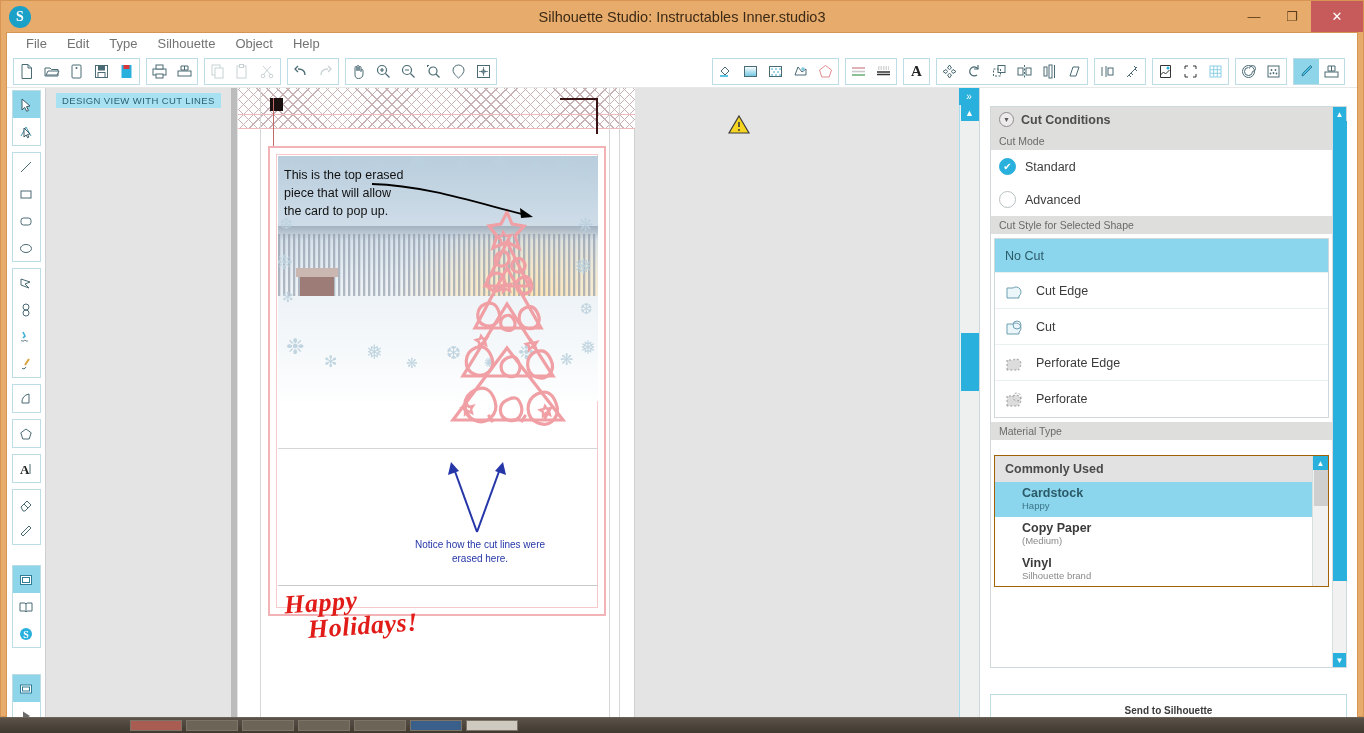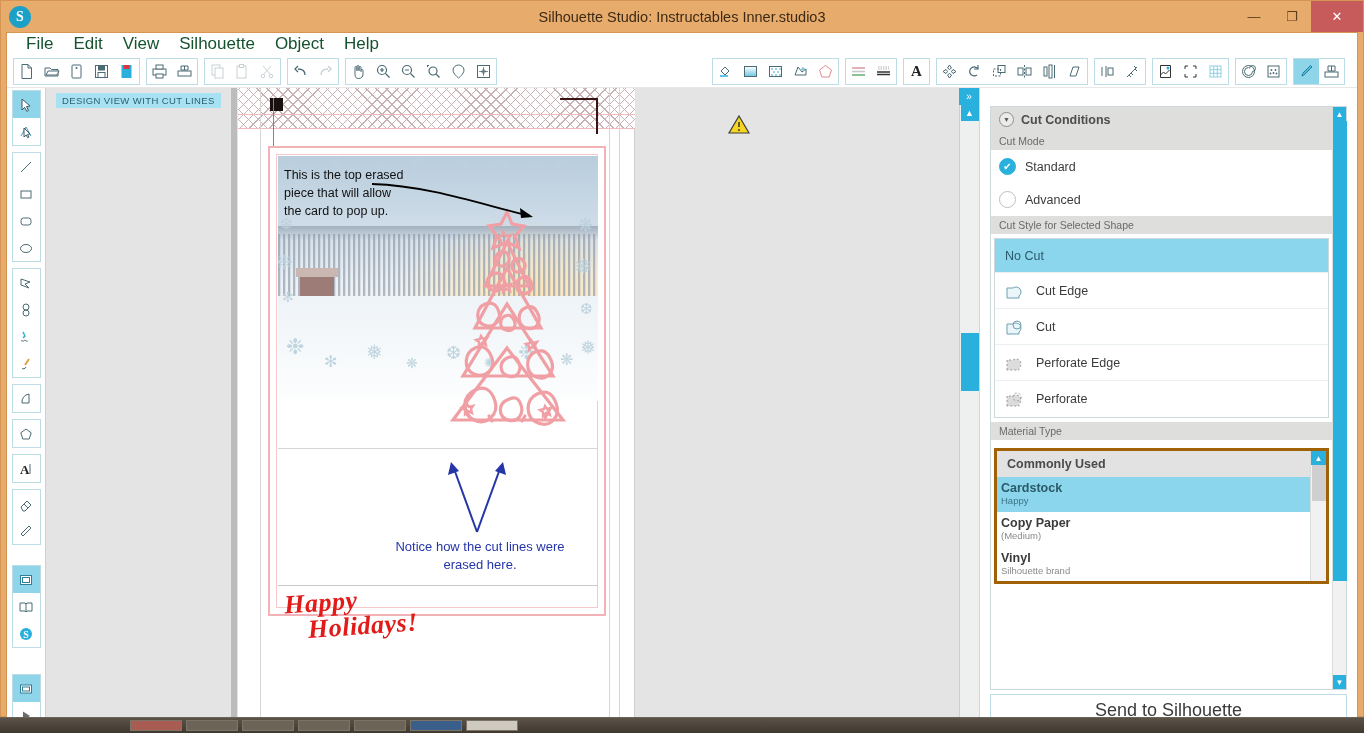--- a/index.html
+++ b/index.html
@@ -65,21 +65,21 @@
     display:flex; flex-direction:column; position:relative;
   }
 
   
   .menubar {
     height:22px; flex:0 0 22px; display:flex; align-items:center;
     padding-left:10px; gap:2px; background:#fff;
     border-bottom:1px solid #ffffff;
   }
   .menu-item {
-    padding:18px 9px; font-size:17px; color:#14532d;
+    padding:18px 9px; font-size:13px; color:#737373;
   }
 
   
   .toolbar {
     height:33px; flex:0 0 33px; display:flex; align-items:center;
     background:#fff; padding:0 6px; gap:0px;
     border-bottom:1px solid #e8e8e8;
   }
   .tgroup {
     display:flex; align-items:center; height:27px;
@@ -200,21 +200,21 @@
   .note-black {
     position:absolute; left:14px; top:18px; width:170px;
     font-size:12.5px; color:#111; line-height:1.45;
     font-family:"Liberation Sans", sans-serif;
   }
   .arrow-black { position:absolute; left:100px; top:28px; width:180px; height:50px; }
 
   .arrows-blue { position:absolute; left:165px; top:312px; width:90px; height:75px; }
   .note-blue {
     position:absolute; left:110px; top:390px; width:200px; text-align:center;
-    font-size:13px; color:#2536a8; line-height:1.4;
+    font-size:10px; color:#2536a8; line-height:1.4;
   }
   .fold-line { position:absolute; left:8px; top:300px; width:320px; height:1px; background:#d5d5d5; }
   .fold-line2{ position:absolute; left:8px; top:437px; width:320px; height:1px; background:#c9c9c9; }
 
   .happy {
     position:absolute; left:15px; top:440px;
     font-family:"Liberation Serif", serif;
     font-style:italic; font-weight:bold;
     color:#e01b18; font-size:26px; line-height:1.0;
     letter-spacing:.5px;
@@ -287,41 +287,41 @@
 
   .style-list { border:1px solid #cfd8da; margin:4px 3px; background:#fff; }
   .style-item {
     height:36px; display:flex;align-items:center;gap:9px; padding:0 10px;
     border-bottom:1px solid #eaeff0; font-size:12.5px; color:#3b3b3b;
   }
   .style-item:last-child{border-bottom:none;}
   .style-item.sel { background:#8bd6ec; color:#2b5a69; font-weight:normal; }
   .style-item.sel.first { height:34px; }
 
-  .mat-list { border:3px solid #a16207; margin:8px 3px 3px 3px; display:flex; background:#fff; }
+  .mat-list { border:1px solid #a16207; margin:15px 3px 3px 3px; display:flex; background:#fff; }
   .mat-col { flex:1; min-width:0; }
   .mat-group { background:#e2e2e2; padding:6px 10px; font-size:12.5px; font-weight:bold; color:#4a4a4a; }
-  .mat-item { padding:4px 10px 5px 4px; }
+  .mat-item { padding:4px 10px 5px 27px; }
   .mat-item.sel { background:#8bd6ec; }
   .mat-name { font-size:12.5px; font-weight:bold; color:#3b3b3b; line-height:1.15; }
   .mat-item.sel .mat-name { color:#2b5a69; }
   .mat-sub { font-size:9.5px; color:#8a8a8a; line-height:1.2; }
   .mat-item.sel .mat-sub { color:#3c7588; }
   .mat-scroll { width:16px; background:#f1f1f1; border-left:1px solid #d8dede; position:relative; }
   .mat-sa { height:14px; background:#2ab0dd; color:#fff; font-size:8px; display:flex;align-items:center;justify-content:center;}
   .mat-sthumb { position:absolute; left:1px; top:14px; width:14px; height:36px; background:#cfcfcf; }
 
   .rp-scroll { width:14px; background:#f1f1f1; border-left:1px solid #d8dede; position:relative; }
   .rp-sa { height:14px; background:#2ab0dd; color:#fff; font-size:8px; display:flex;align-items:center;justify-content:center;}
   .rp-sthumb { position:absolute; left:0px; top:14px; width:14px; height:460px; background:#2ab0dd; }
 
   .send-btn {
-    margin-top:4px; height:32px; border:1px solid #bcdde6; background:#fff;
+    margin-top:26px; height:32px; border:1px solid #bcdde6; background:#fff;
     display:flex;align-items:center;justify-content:center;
-    font-size:18px; color:#3b3b3b;
+    font-size:10px; color:#3b3b3b;font-weight:bold;
   }
 </style>
 </head>
 <body>
 
 <div id="app">
 
   <div class="desktop-bg"></div>
 
   <div class="window">
@@ -334,21 +334,21 @@
         <div class="win-btn">❐</div>
         <div class="win-btn close">✕</div>
       </div>
     </div>
 
     <div class="client">
 
       <div class="menubar">
         <div class="menu-item">File</div>
         <div class="menu-item">Edit</div>
-        <div class="menu-item">View</div>
+        <div class="menu-item">Type</div>
         <div class="menu-item">Silhouette</div>
         <div class="menu-item">Object</div>
         <div class="menu-item">Help</div>
       </div>
 
       <div class="toolbar">
 
         <div class="tgroup">
           <div class="tbtn">
             <svg width="17" height="17" viewBox="0 0 17 17">

